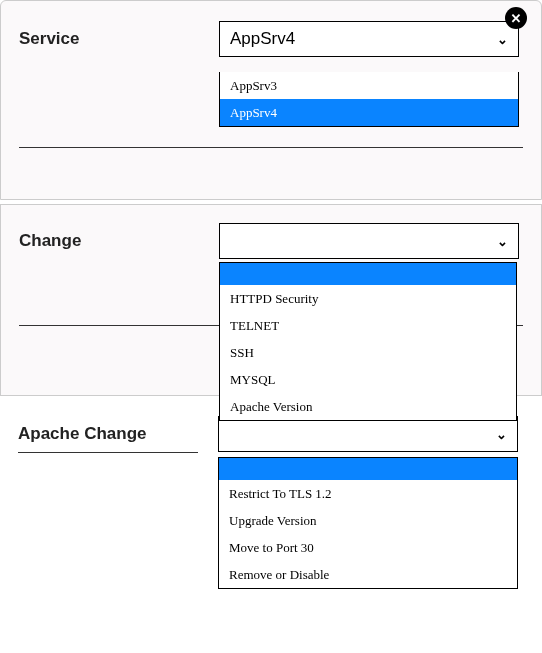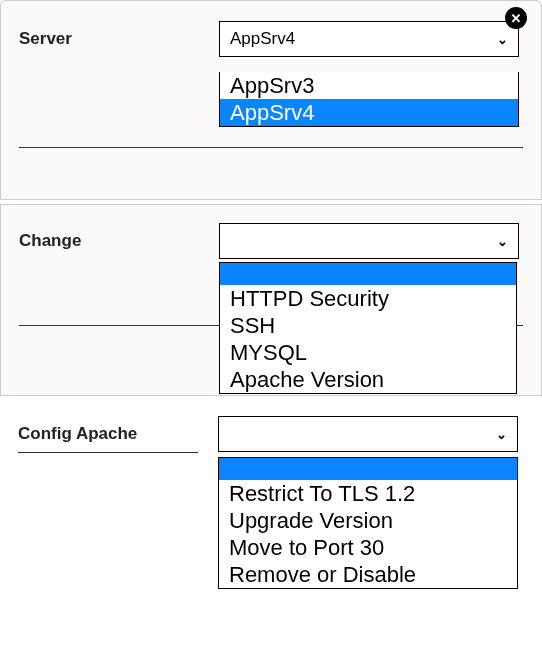--- a/index.html
+++ b/index.html
@@ -75,24 +75,25 @@
     }
     .dropdown-list {
       width: 300px;
       border: 1.5px solid #000;
       border-top: none;
       background: #fff;
       margin-top: -1px;
     }
     .option {
       padding: 2px 10px;
-      font-size: 22px;
+      font-size: 13px;
       line-height: 23px;
       white-space: nowrap;
       cursor: pointer;
+      font-family: Liberation Serif, serif;
     }
     .option.highlight {
       background: #0a84ff;
       color: #fff;
     }
     .option.highlight-blank {
       background: #0a84ff;
       height: 22px;
     }
     .divider-line {
@@ -119,21 +120,21 @@
     #panel3 { padding-top: 16px; padding-bottom: 6px; background: #fff; border: none; }
     #panel3 .label-hr { border: none; border-top: 1.5px solid #333; width: 180px; margin-top: 8px; }
     #list3 { width: 300px; margin-left: 200px; margin-top: 4px; border-top: 1.5px solid #000; }
   </style>
 </head>
 <body>
 
 <div class="panel panel-top" id="panel1">
   <div class="close-btn">✕</div>
   <div class="row">
-    <div class="label">Server</div>
+    <div class="label">Service</div>
     <div class="control-col">
       <div class="select-box">
         <span>AppSrv4</span>
         <span class="chevron">⌄</span>
       </div>
     </div>
   </div>
   <div class="dropdown-list abs-list" id="list1">
     <div class="option">AppSrv3</div>
     <div class="option highlight">AppSrv4</div>
@@ -149,33 +150,34 @@
     <div class="control-col">
       <div class="select-box">
         <span></span>
         <span class="chevron">⌄</span>
       </div>
     </div>
   </div>
   <div class="dropdown-list abs-list" id="list2">
     <div class="option highlight-blank"></div>
     <div class="option">HTTPD Security</div>
+    <div class="option">TELNET</div>
     <div class="option">SSH</div>
     <div class="option">MYSQL</div>
     <div class="option">Apache Version</div>
   </div>
   <hr class="divider-line">
 </div>
 
 <div class="section-gap"></div>
 
 <div id="panel3" style="padding-left:18px; padding-right:18px;">
   <div class="row">
     <div style="width:200px;">
-      <div class="label" style="padding-top:8px;">Config Apache</div>
+      <div class="label" style="padding-top:8px;">Apache Change</div>
       <hr class="label-hr">
     </div>
     <div class="control-col">
       <div class="select-box">
         <span></span>
         <span class="chevron">⌄</span>
       </div>
     </div>
   </div>
   <div class="dropdown-list" id="list3">

